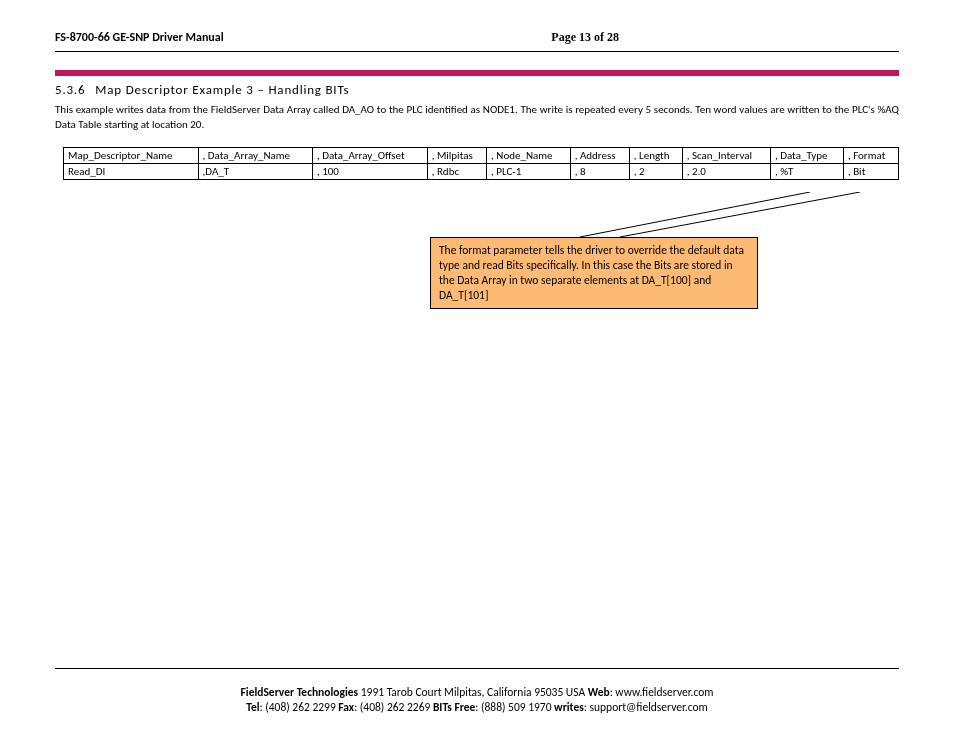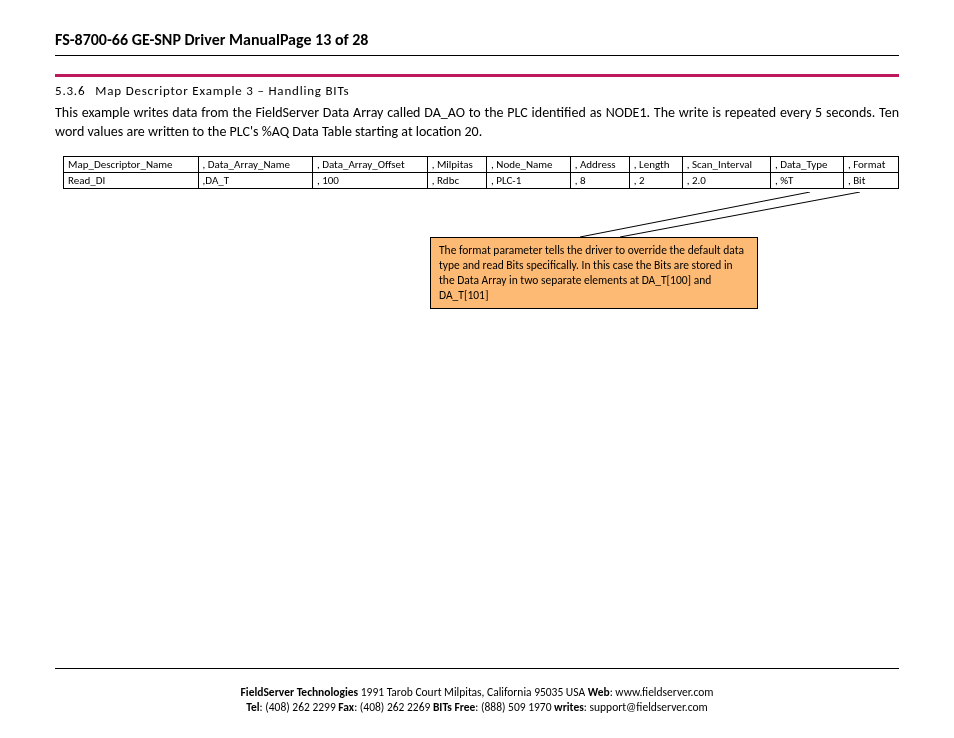--- a/index.html
+++ b/index.html
@@ -12,47 +12,49 @@
     height: 738px;
     position: relative;
   }
   .page {
     padding: 30px 55px 0 55px;
     box-sizing: border-box;
     width: 954px;
   }
   .header-row {
     display: flex;
+    justify-content: space-between;
     font-weight: bold;
-    font-size: 16px;
+    font-size: 12px;
     padding-bottom: 4px;
   }
   .page-info {
     margin-right: 280px;
+    font-family: Liberation Serif, serif;
   }
   .header-rule {
     border: none;
     border-top: 1.5px solid #000;
     margin: 2px 0 18px 0;
   }
   .section-block {
-    border-top: 3px solid #be185d;
+    border-top: 6px solid #be185d;
     padding-top: 6px;
   }
   .section-title {
     font-size: 13px;
     letter-spacing: 0.8px;
     margin-bottom: 6px;
   }
   .section-num {
     display: inline-block;
     margin-right: 10px;
   }
   .body-text {
-    font-size: 14px;
+    font-size: 11px;
     text-align: justify;
     line-height: 1.35;
     margin-bottom: 14px;
   }
   .table-wrap {
     margin: 0 0 0 0;
     padding-left: 8px;
   }
   table.param {
     border-collapse: collapse;

